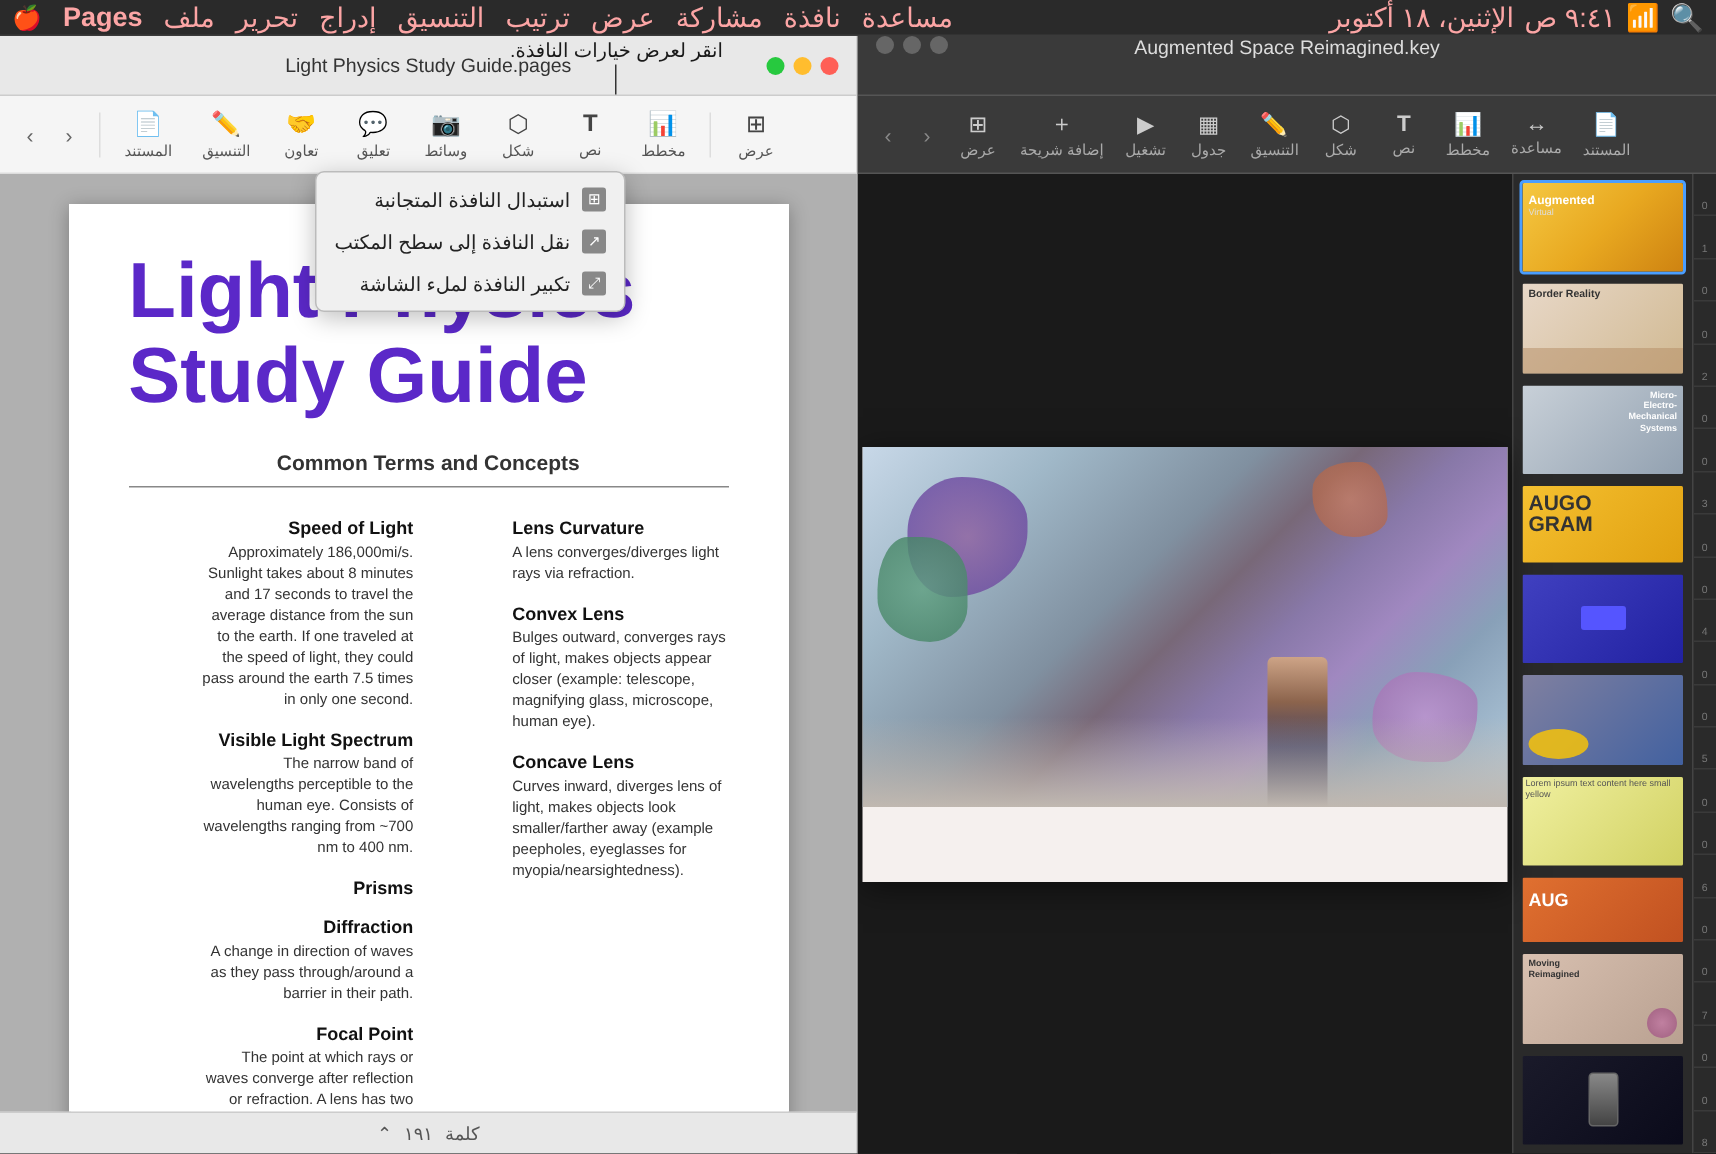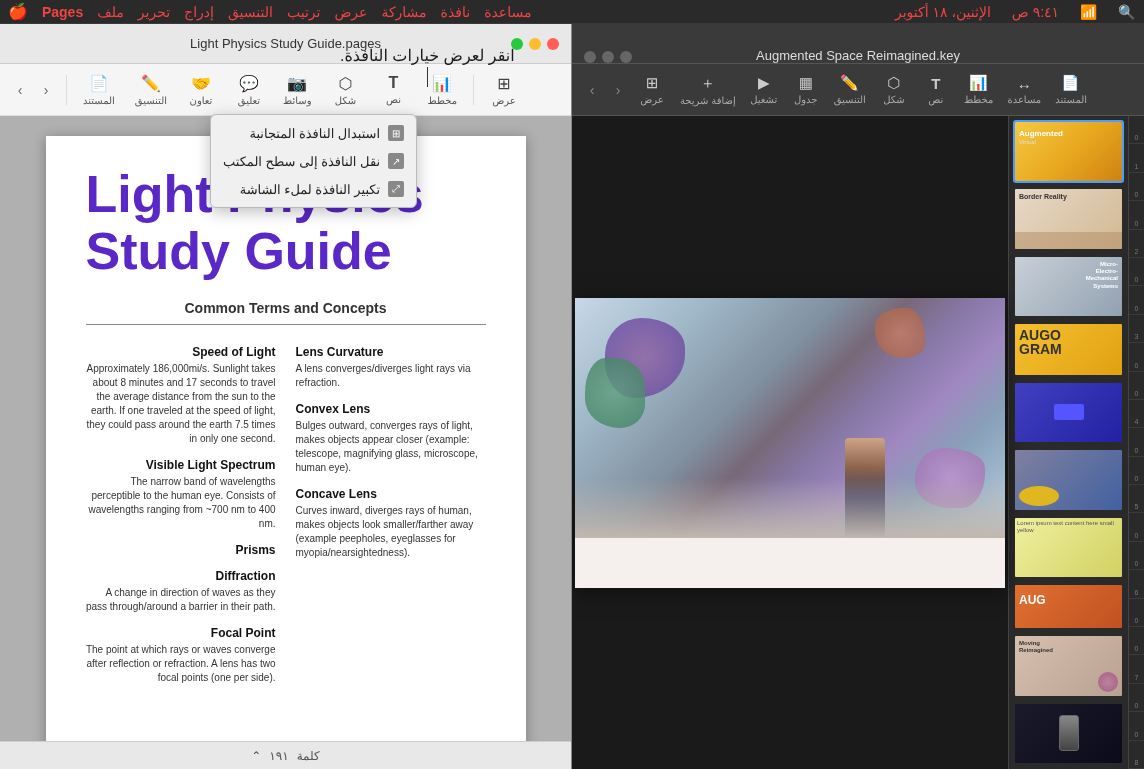--- a/index.html
+++ b/index.html
@@ -28,49 +28,48 @@
       border-bottom: 1px solid #3a3a3a;
     }
     .menu-bar-left {
       display: flex;
       align-items: center;
       gap: 14px;
     }
     .menu-bar-right {
       display: flex;
       align-items: flex-start;
-      gap: 21px;
+      gap: 7px;
     }
     .menu-item {
-      color: #ef4444;
-      font-size: 14px;
+      color: #fca5a5;
+      font-size: 18px;
       cursor: pointer;
       white-space: nowrap;
     }
     .menu-item.bold { font-weight: 600; }
     .apple-icon { font-size: 16px; color: #ffffff; }
 
     
     .tooltip-annotation {
       position: absolute;
       top: 26px;
       left: 340px;
       z-index: 200;
       display: flex;
       flex-direction: column;
       align-items: center;
     }
     .tooltip-text {
-      font-size: 16px;
+      font-size: 13px;
       color: #1a1a1a;
       background: transparent;
       white-space: nowrap;
       direction: rtl;
       font-family: -apple-system, BlinkMacSystemFont, sans-serif;
-      margin-top: 20px;
     }
     .tooltip-line {
       width: 1px;
       height: 20px;
       background: #333;
       margin-top: 2px;
     }
 
     
     .split-container {
@@ -247,21 +246,21 @@
       border: none;
       border-top: 1px solid #888;
       margin: 8px 0 20px;
     }
 
     .terms-grid {
       display: grid;
       grid-template-columns: 1fr 1fr;
       gap: 16px 20px;
     }
-    .term-block { margin-bottom: 12px; }
+    .term-block { margin-bottom: 12px; margin-left: 46px; }
     .term-title {
       font-size: 12px;
       font-weight: 700;
       text-align: right;
       margin-bottom: 3px;
       color: #111;
     }
     .term-desc {
       font-size: 10px;
       color: #333;
@@ -291,21 +290,21 @@
       display: flex;
       flex-direction: column;
       background: #2a2a2a;
     }
 
     .keynote-titlebar {
       height: 40px;
       background: #3a3a3a;
       border-bottom: 1px solid #555;
       display: flex;
-      align-items: flex-end;
+      align-items: flex-start;
       justify-content: center;
       position: relative;
     }
     .keynote-title {
       font-size: 13px;
       color: #ddd;
     }
     .keynote-traffic {
       position: absolute;
       left: 12px;
@@ -666,21 +665,21 @@
             <div class="term-block right-col">
               <div class="term-title">Lens Curvature</div>
               <div class="term-desc">A lens converges/diverges light rays via refraction.</div>
             </div>
             <div class="term-block right-col">
               <div class="term-title">Convex Lens</div>
               <div class="term-desc">Bulges outward, converges rays of light, makes objects appear closer (example: telescope, magnifying glass, microscope, human eye).</div>
             </div>
             <div class="term-block right-col">
               <div class="term-title">Concave Lens</div>
-              <div class="term-desc">Curves inward, diverges rays of human, makes objects look smaller/farther away (example peepholes, eyeglasses for myopia/nearsightedness).</div>
+              <div class="term-desc">Curves inward, diverges lens of light, makes objects look smaller/farther away (example peepholes, eyeglasses for myopia/nearsightedness).</div>
             </div>
           </div>
         </div>
       </div>
     </div>
 
     <div class="pages-statusbar">
       <span>⌃</span>
       <span>١٩١</span>
       <span>كلمة</span>

